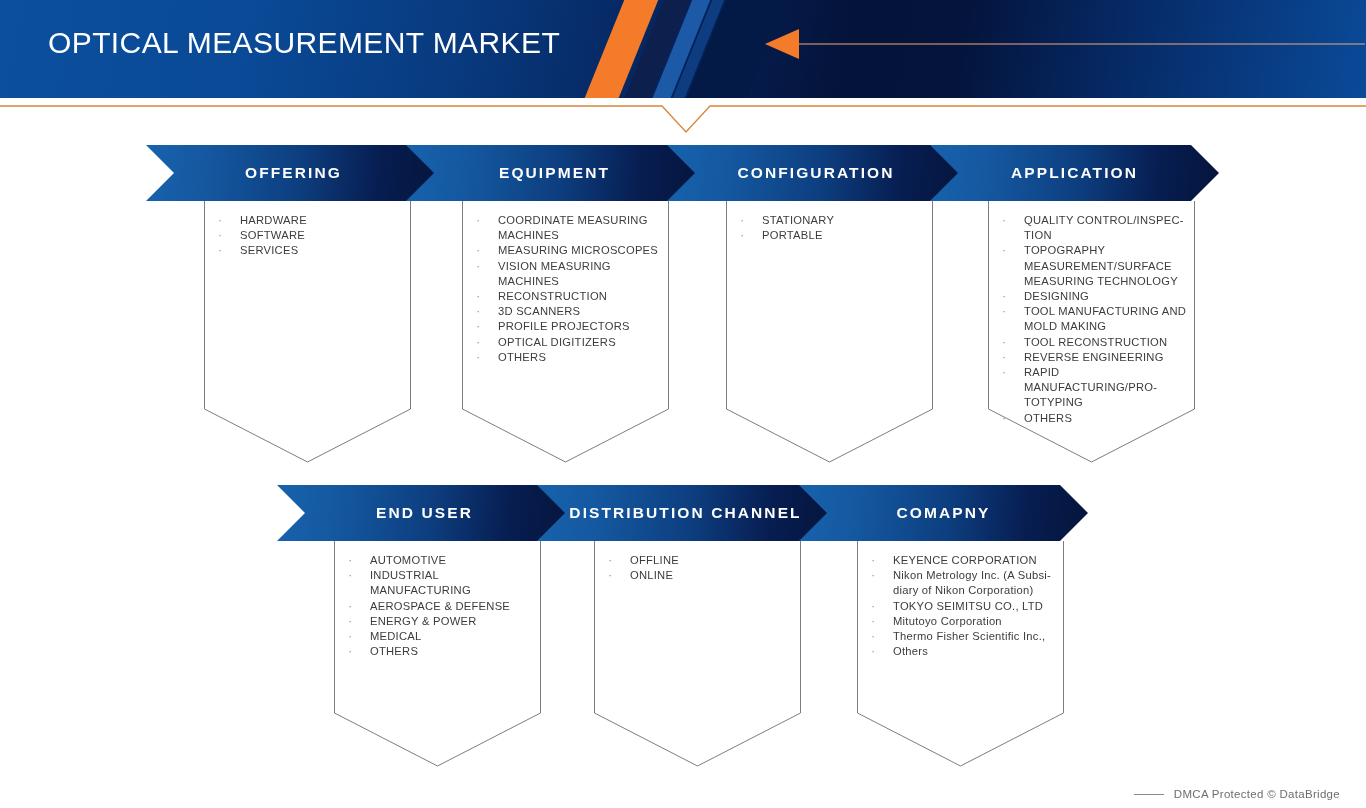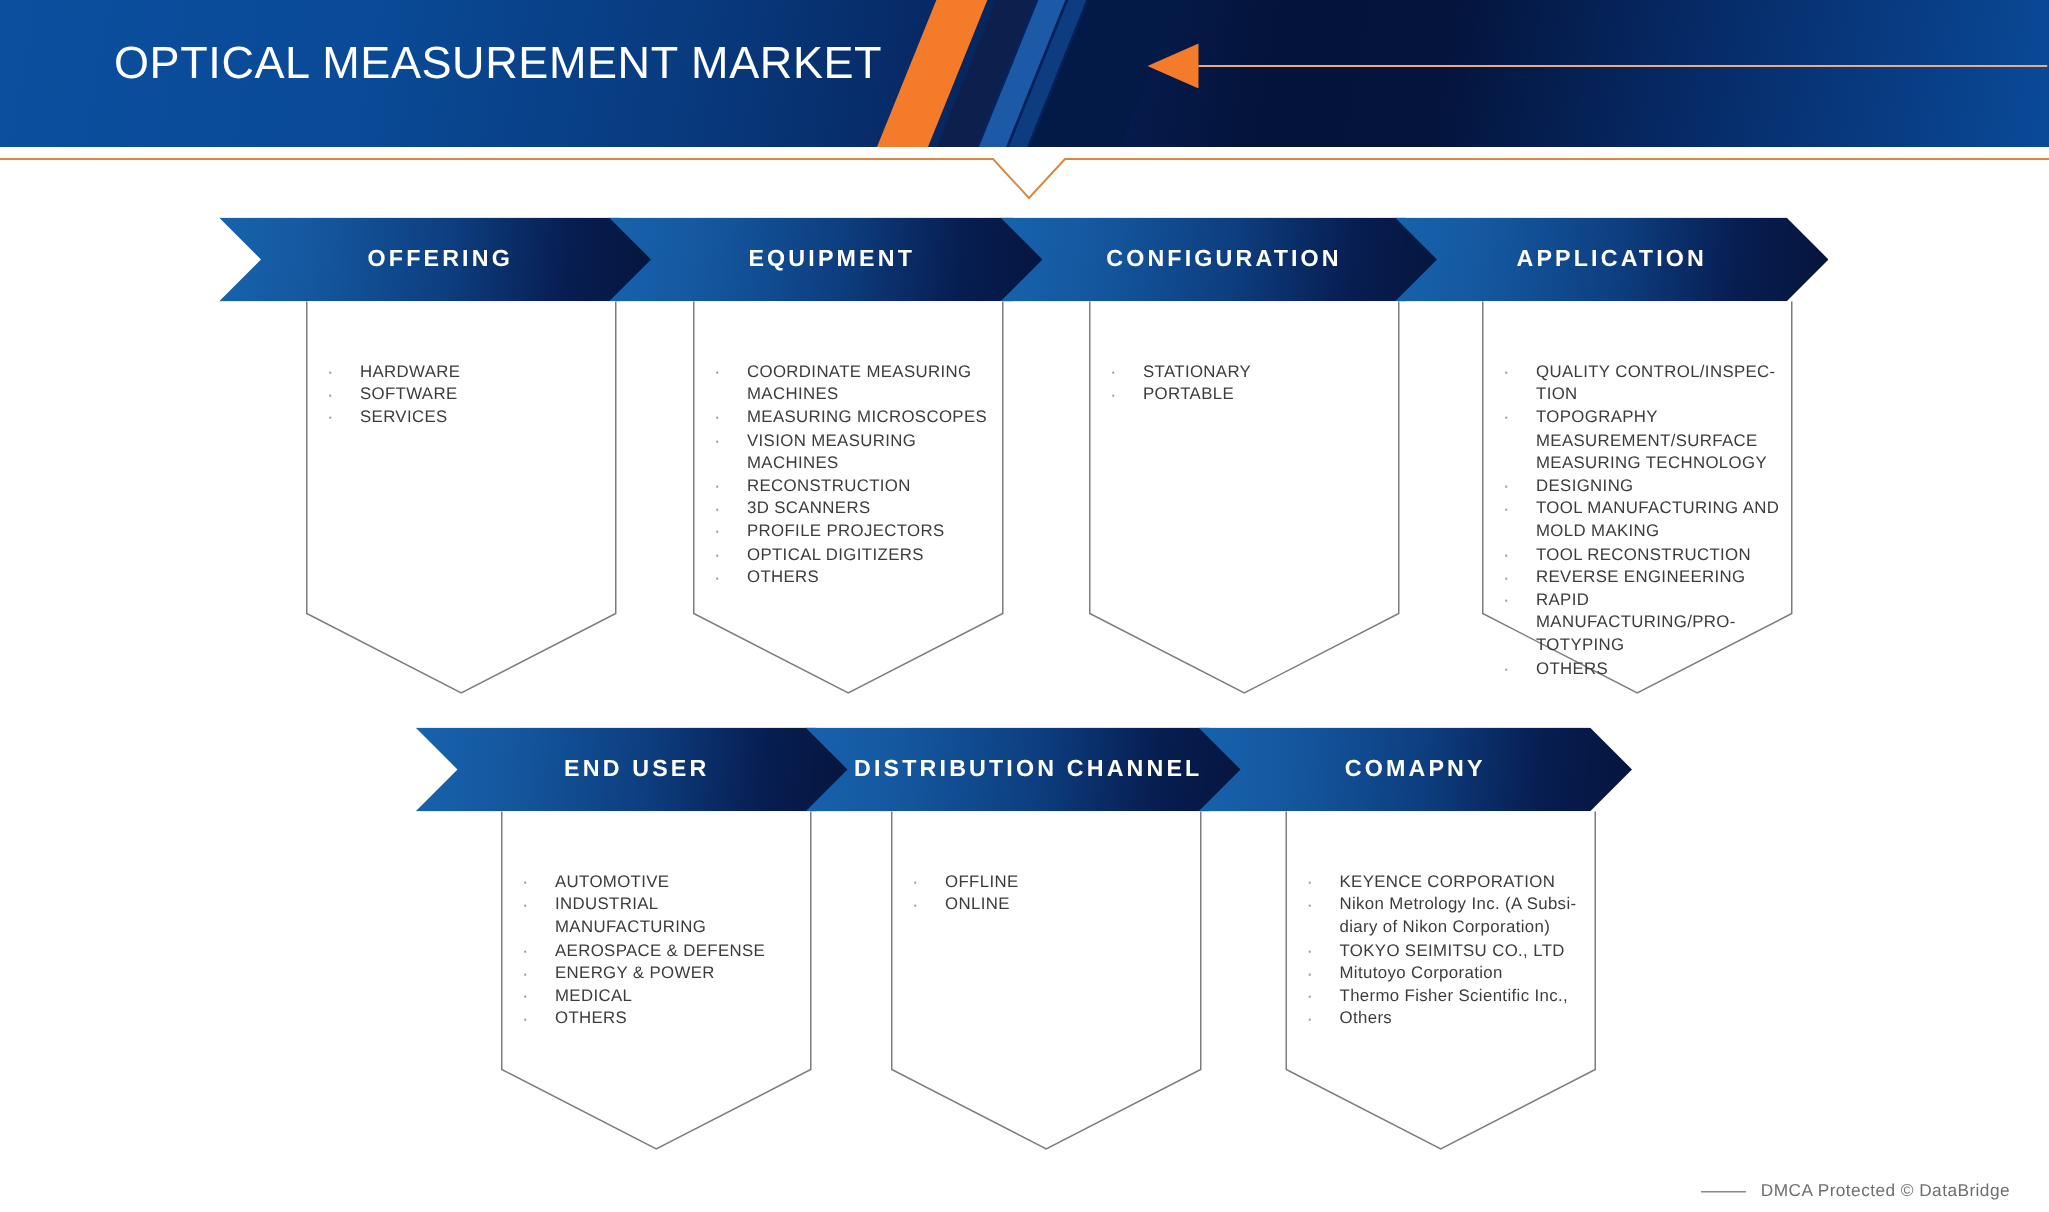--- a/index.html
+++ b/index.html
@@ -19,41 +19,41 @@
   }
   .hdr-stripe { position: absolute; top: -40px; height: 200px; transform: skewX(-22deg); }
   .s-orange { left: 600px; width: 34px; background: #f47b2a; }
   .s-navy1  { left: 640px; width: 26px; background: #0c1f4d; }
   .s-blue1  { left: 668px; width: 18px; background: #1c5aa8; }
   .s-blue2  { left: 688px; width: 12px; background: #0d3d80; }
   .s-navy2  { left: 702px; width: 60px; background: #041a46; }
   .hdr-title {
     position: absolute; left: 48px; top: 26px;
     font-size: 30px; font-weight: 400; letter-spacing: 0.4px;
-    color: #ffffff; white-space: nowrap; margin-left: 28px;
+    color: #ffffff; white-space: nowrap;
   }
   .hdr-arrow { position: absolute; left: 765px; top: 29px; width: 600px; height: 30px; }
 
   
   .rule { position: absolute; left: 0; top: 100px; width: 1366px; height: 36px; }
 
   
   .banner {
     position: absolute; height: 56px;
     display: flex; align-items: center; justify-content: center;
     color: #fff; font-size: 15.5px; font-weight: 700; letter-spacing: 2.1px;
     background: linear-gradient(95deg, #1763ad 0%, #14579f 22%, #0d3e7f 52%, #071e52 78%, #05143b 100%);
     clip-path: polygon(0 0, calc(100% - 28px) 0, 100% 50%, calc(100% - 28px) 100%, 0 100%, 28px 50%);
   }
   .banner span { position: relative; z-index: 2; white-space: nowrap; }
 
   
   .panel { position: absolute; }
   .panel svg { position: absolute; left: 0; top: 0; overflow: visible; }
-  .panel ul { position: absolute; left: 8px; top: 12px; right: 6px; list-style: none; margin-top: 28px; }
+  .panel ul { position: absolute; left: 8px; top: 12px; right: 6px; list-style: none; }
   .panel li {
     position: relative; padding-left: 28px;
     font-size: 11.2px; line-height: 15.2px; color: #3c3c3c; letter-spacing: 0.25px;
     margin-bottom: 0px;
   }
   .panel li::before {
     content: "\00B7"; position: absolute; left: 6px; top: -1px;
     color: #9a9a9a; font-size: 13px; line-height: 15.2px;
   }
 

